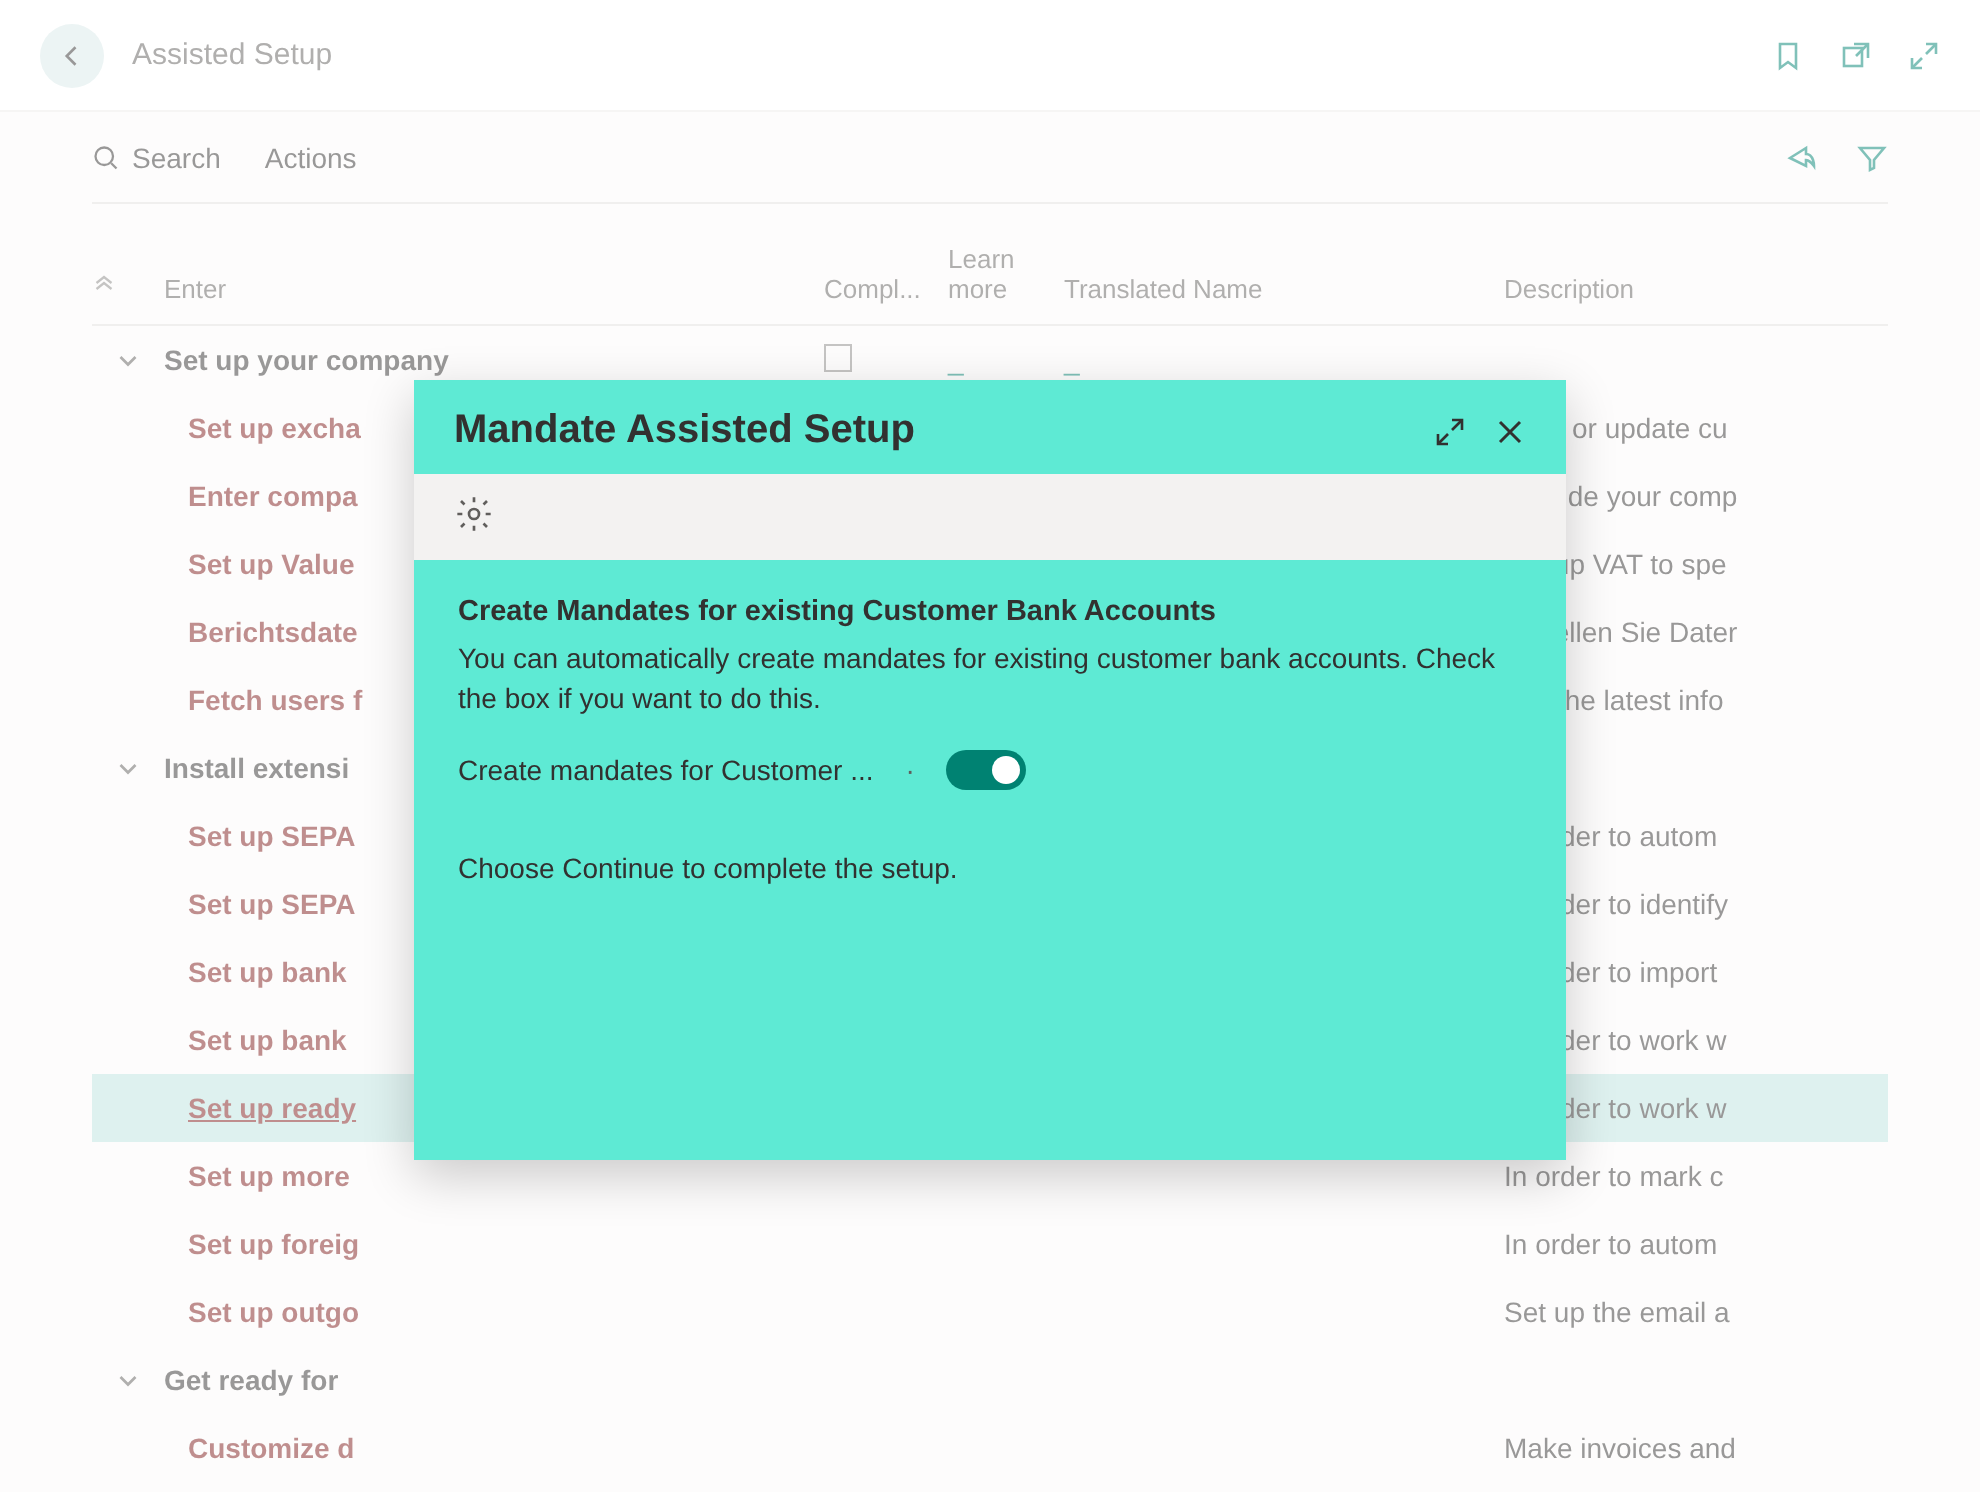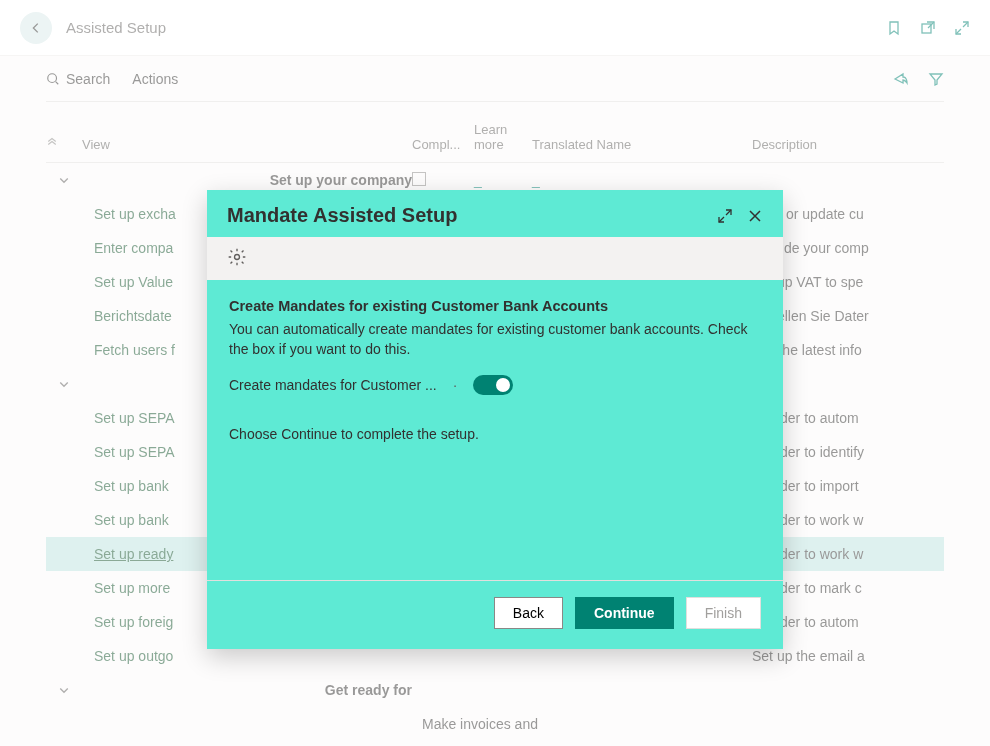--- a/index.html
+++ b/index.html
@@ -59,25 +59,25 @@
   .col-title { flex: 0 0 330px; }
   .col-compl { flex: 0 0 62px; }
   .col-learn { flex: 0 0 58px; }
   .col-trans { flex: 0 0 220px; }
   .col-desc { flex: 1; }
   .row {
     display: flex;
     align-items: center;
     height: 34px;
   }
-  .row.group .col-title { font-weight: 600; color: #323130; text-align: right; }
+  .row.group .col-title { font-weight: 600; color: #323130; }
   .row.group .chev { cursor: pointer; color:#605e5c; display:flex; align-items:center; justify-content:center; width:36px;}
   .row.item .col-expand { width:36px; }
   .row.item .col-title { padding-left: 12px; }
-  .row.item .col-title a { color: #14532d; text-decoration: none; cursor: pointer; }
+  .row.item .col-title a { color: #7f1d1d; text-decoration: none; cursor: pointer; font-weight: bold; }
   .row.item.highlight { background: #bde3df; }
   .row.item.highlight .col-title a { text-decoration: underline; }
   .dash { color: #008272; }
   .col-desc span { color: #323130; white-space: nowrap; overflow:hidden; }
   .checkbox-sq {
     width: 14px; height:14px; border:1px solid #8a8886; display:inline-block;
   }
   
   .overlay {
     position: absolute; inset:0;
@@ -184,21 +184,21 @@
     </div>
   </div>
 
   <div class="list-header">
     <div class="col-expand">
       <svg width="12" height="12" viewBox="0 0 16 16" fill="none" stroke="#8a8886" stroke-width="1.5">
           <path d="M3 10l5-4 5 4"></path>
           <path d="M3 6l5-4 5 4"></path>
         </svg>
     </div>
-    <div class="col-title">View</div>
+    <div class="col-title">Enter</div>
     <div class="col-compl">Compl...</div>
     <div class="col-learn">Learn more</div>
     <div class="col-trans">Translated Name</div>
     <div class="col-desc">Description</div>
   </div>
 
   <div id="rows">
       <div class="row group">
         <div class="chev col-expand">
           <svg width="12" height="12" viewBox="0 0 16 16" fill="none" stroke="#605e5c" stroke-width="1.8">
@@ -334,20 +334,21 @@
           </svg>
         </div>
         <div class="col-title">Get ready for</div>
         <div class="col-compl"></div>
         <div class="col-learn"></div>
         <div class="col-trans"></div>
         <div class="col-desc"></div>
       </div>
       <div class="row item">
         <div class="col-expand"></div>
+        <div class="col-title"><a>Customize d</a></div>
         <div class="col-compl"></div>
         <div class="col-learn"></div>
         <div class="col-trans" style="text-align:right;padding-right:14px"></div>
         <div class="col-desc"><span>Make invoices and</span></div>
       </div>
     </div>
 </div>
 
 <div class="overlay">
   <div class="modal">
@@ -373,19 +374,14 @@
     <div class="modal-body">
       <div class="mb-heading">Create Mandates for existing Customer Bank Accounts</div>
       <div class="mb-text">You can automatically create mandates for existing customer bank accounts. Check the box if you want to do this.</div>
       <div class="toggle-row">
         <div class="toggle-label">Create mandates for Customer ...</div>
         <span style="color:#605e5c">·</span>
         <div class="toggle"></div>
       </div>
       <div class="mb-text">Choose Continue to complete the setup.</div>
     </div>
-    <div class="modal-footer">
-      <button class="btn">Back</button>
-      <button class="btn primary">Continue</button>
-      <button class="btn disabled">Finish</button>
-    </div>
   </div>
 </div>
 
 </body></html>

